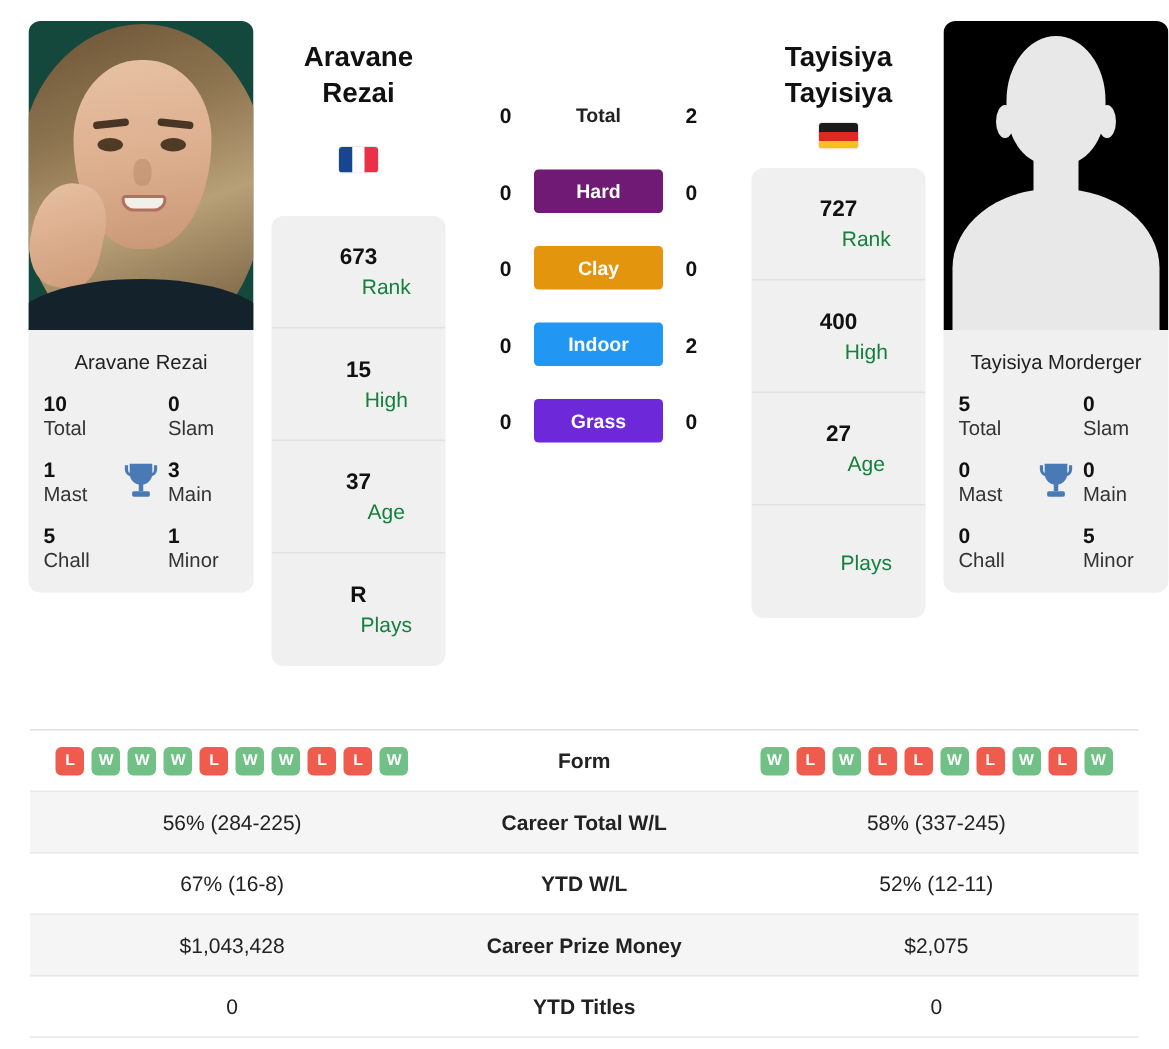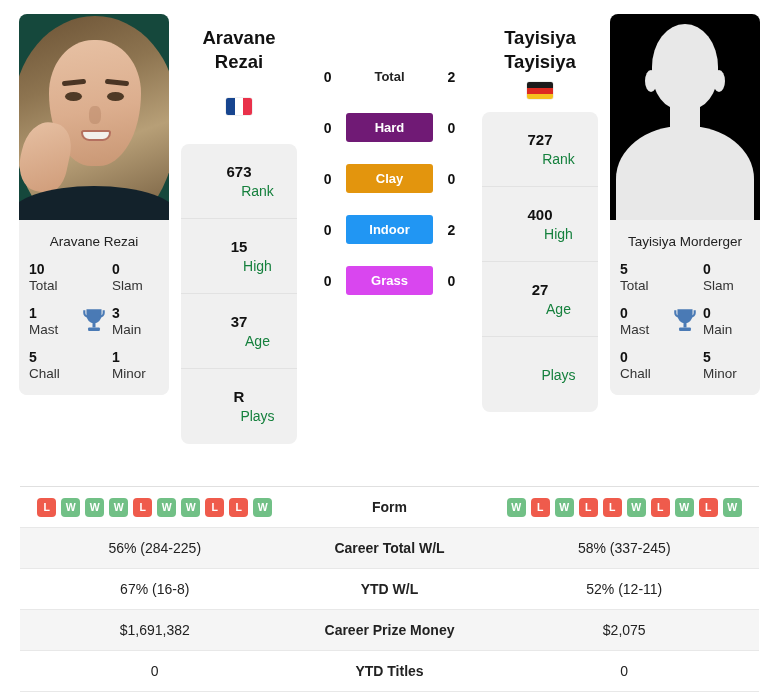--- a/index.html
+++ b/index.html
@@ -23,21 +23,21 @@
   
   .photo-col {
     width: 150px;
     margin-top: 14px;
     border-radius: 8px;
     overflow: hidden;
     background: #f0f0f0;
     flex: 0 0 150px;
   }
   .photo-col.left { margin-left: 19px; }
-  .photo-col.right { margin-right: 19px; }
+  .photo-col.right { }
   .photo-frame {
     width: 150px; height: 206px;
     position: relative;
     overflow: hidden;
   }
   .photo-frame.green { background: #15483c; }
   .photo-frame.black { background: #000000; }
   .photo-name {
     text-align: center;
     font-size: 13.5px;
@@ -365,21 +365,21 @@
         <div class="surf-pill" style="background:#e3950d">Clay</div>
         <div class="surf-score">0</div>
       </div>
       <div class="surf-row">
         <div class="surf-score">0</div>
         <div class="surf-pill" style="background:#2196f3">Indoor</div>
         <div class="surf-score">2</div>
       </div>
       <div class="surf-row">
         <div class="surf-score">0</div>
-        <div class="surf-pill" style="background:#d946ef">Grass</div>
+        <div class="surf-pill" style="background:#6d28d9">Grass</div>
         <div class="surf-score">0</div>
       </div>
     </div>
 
     <div class="info-col right">
       <div class="player-name">
         <span>Tayisiya</span><br>
         <span>Tayisiya</span>
       </div>
       <div class="flag de">
@@ -502,21 +502,21 @@
         <td>56% (284-225)</td>
         <td class="mid">Career Total W/L</td>
         <td>58% (337-245)</td>
       </tr>
       <tr>
         <td>67% (16-8)</td>
         <td class="mid">YTD W/L</td>
         <td>52% (12-11)</td>
       </tr>
       <tr class="shaded">
-        <td>$1,691,382</td>
+        <td>$1,043,428</td>
         <td class="mid">Career Prize Money</td>
         <td>$2,075</td>
       </tr>
       <tr>
         <td>0</td>
         <td class="mid">YTD Titles</td>
         <td>0</td>
       </tr>
     </tbody>
   </table>

